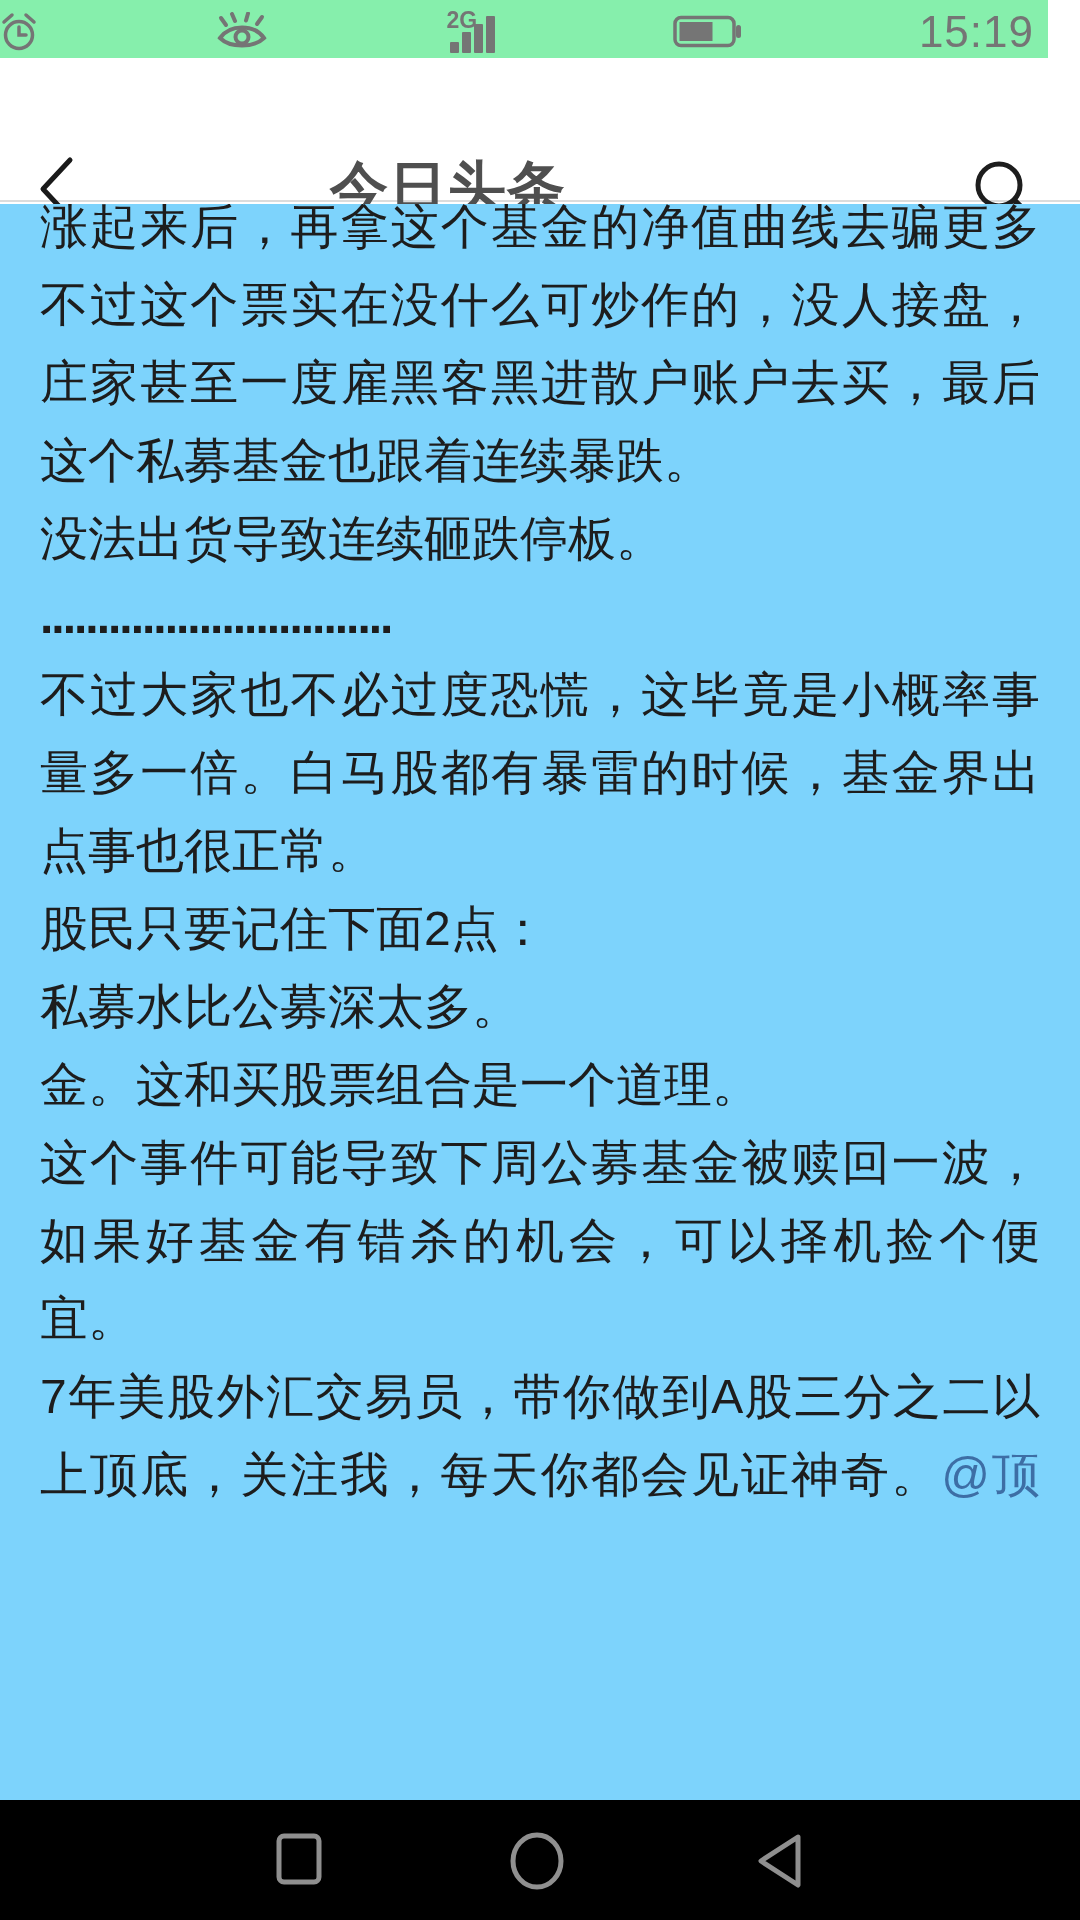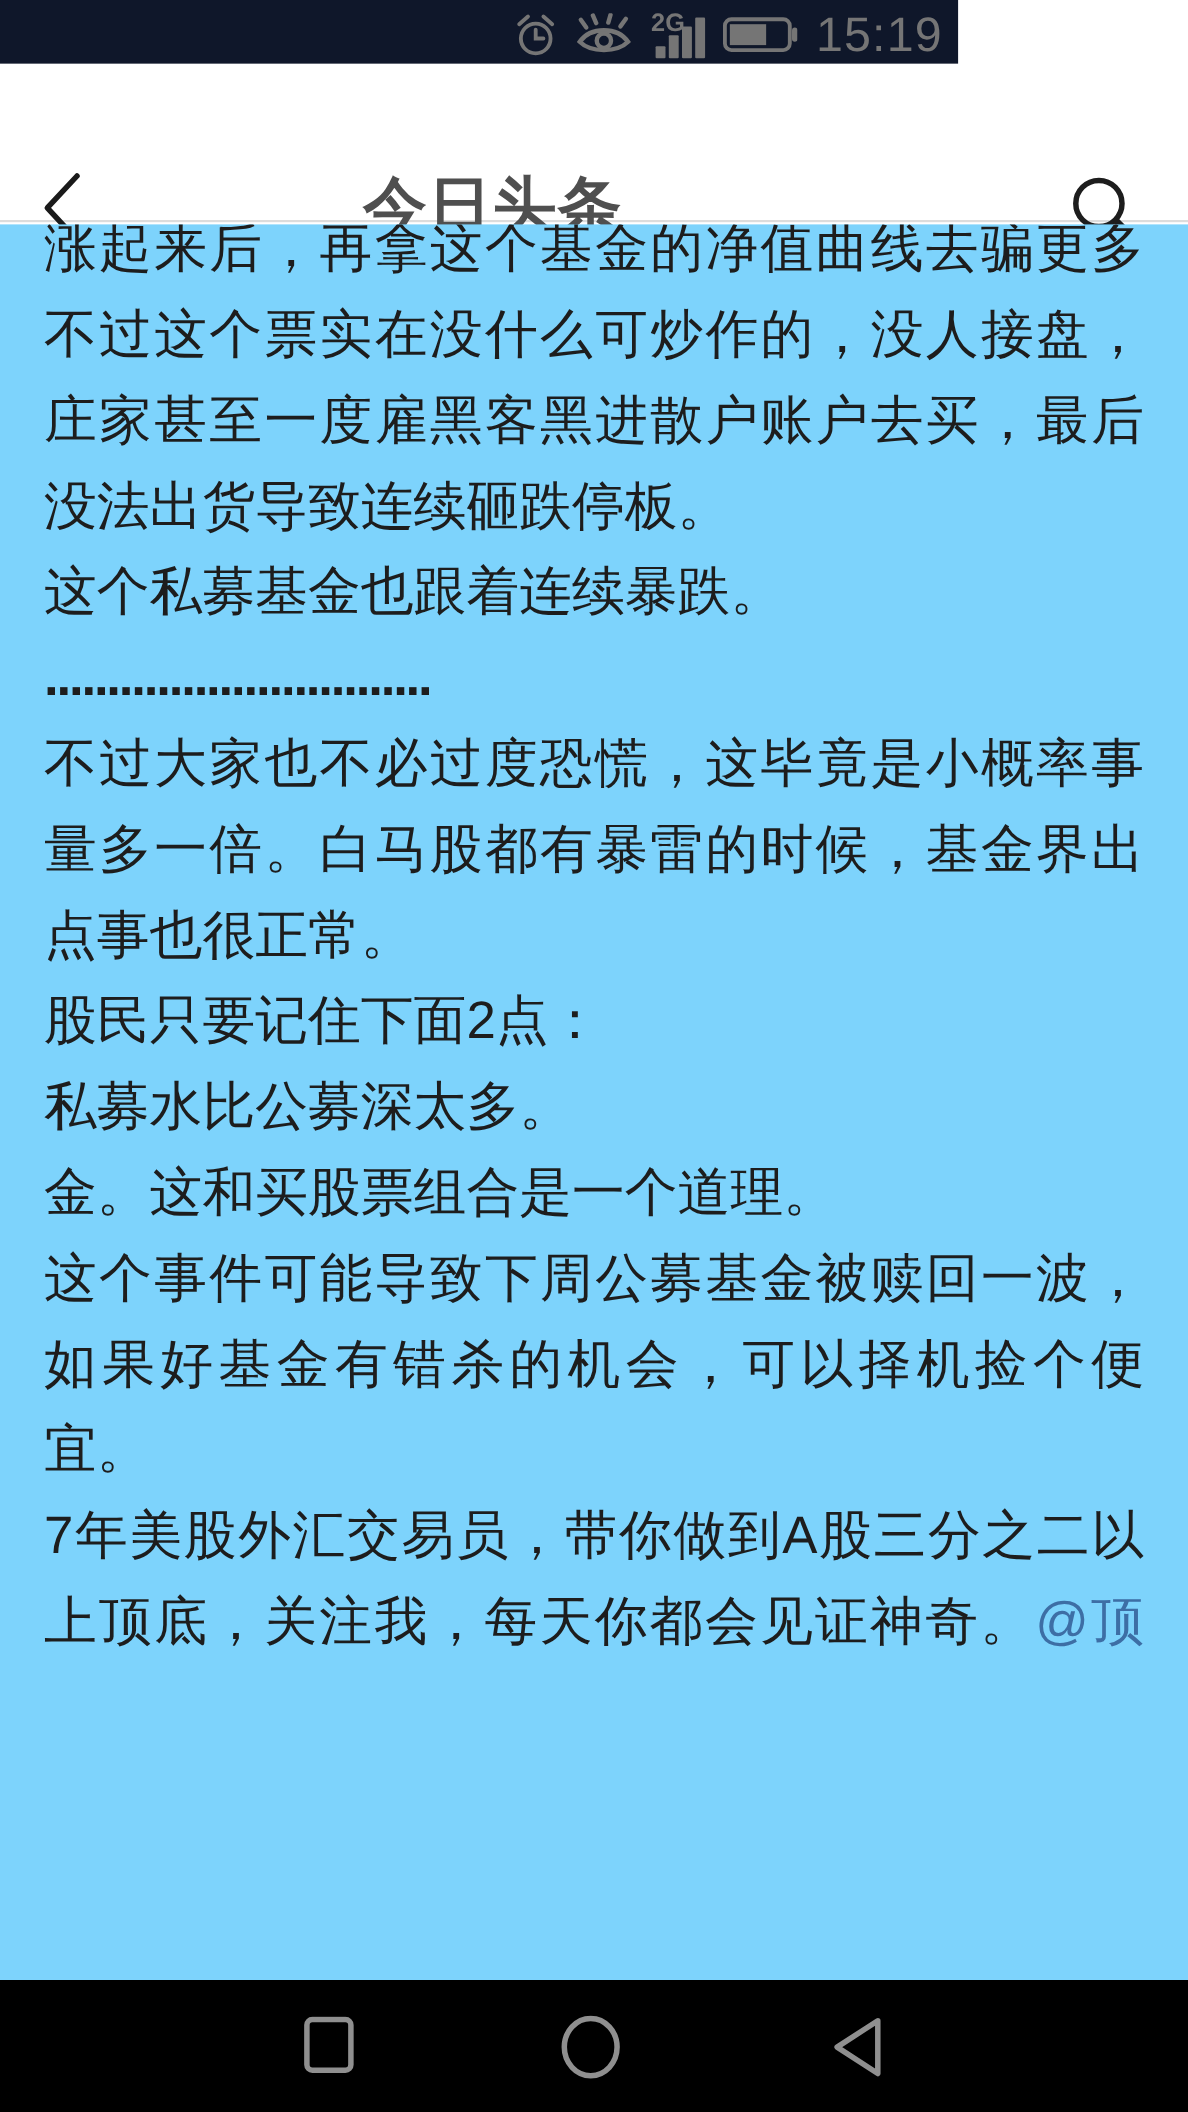--- a/index.html
+++ b/index.html
@@ -3,22 +3,22 @@
 <meta charset="utf-8">
 <style>
   html,body{margin:0;padding:0;background:#444;}
   *{box-sizing:border-box;}
   .screen{
     position:relative;width:1080px;height:1920px;background:#ffffff;
     font-family:"Liberation Sans","DejaVu Sans",sans-serif;overflow:hidden;
   }
   
   .status-bar{
-    position:absolute;top:0;left:0;width:871px;height:58px;background:#0f172a;
-    display:flex;align-items:center;justify-content:flex-end;gap:17px;padding:6px 10px 0 0;
+    position:absolute;top:0;left:0;width:1048px;height:58px;background:#86efac;
+    display:flex;align-items:center;justify-content:space-between;gap:17px;padding:6px 10px 0 0;
   }
   .sb-icon{display:block;}
   .signal-block{position:relative;width:48px;height:46px;}
   .signal-2g{position:absolute;top:-2px;left:0;font-size:23px;font-weight:700;color:#757575;letter-spacing:0;}
   .signal-bars{position:absolute;left:4px;bottom:2px;display:flex;align-items:flex-end;gap:3px;}
   .signal-bars i{display:block;width:9px;background:#757575;border-radius:1px;}
   .sb-time{font-size:44px;color:#757575;letter-spacing:1px;padding-right:4px;}
   
   .header{
     position:absolute;top:58px;left:0;width:1080px;height:144px;background:#fff;
@@ -103,22 +103,22 @@
         <circle cx="27" cy="27" r="21" fill="none" stroke="#1d1d1d" stroke-width="5"></circle>
         <line x1="43" y1="43" x2="58" y2="58" stroke="#1d1d1d" stroke-width="6" stroke-linecap="round"></line>
       </svg>
     </button>
   </div>
 
   <div class="article">
     <div class="line full">涨起来后，再拿这个基金的净值曲线去骗更多</div>
     <div class="line full">不过这个票实在没什么可炒作的，没人接盘，</div>
     <div class="line full">庄家甚至一度雇黑客黑进散户账户去买，最后</div>
+    <div class="line">这个私募基金也跟着连续暴跌。</div>
     <div class="line">没法出货导致连续砸跌停板。</div>
-    <div class="line">这个私募基金也跟着连续暴跌。</div>
     <div class="line dots">...............................</div>
     <div class="line full">不过大家也不必过度恐慌，这毕竟是小概率事</div>
     <div class="line full">量多一倍。白马股都有暴雷的时候，基金界出</div>
     <div class="line">点事也很正常。</div>
     <div class="line">股民只要记住下面2点：</div>
     <div class="line">私募水比公募深太多。</div>
     <div class="line">金。这和买股票组合是一个道理。</div>
     <div class="line full">这个事件可能导致下周公募基金被赎回一波，</div>
     <div class="line full">如果好基金有错杀的机会，可以择机捡个便</div>
     <div class="line">宜。</div>

